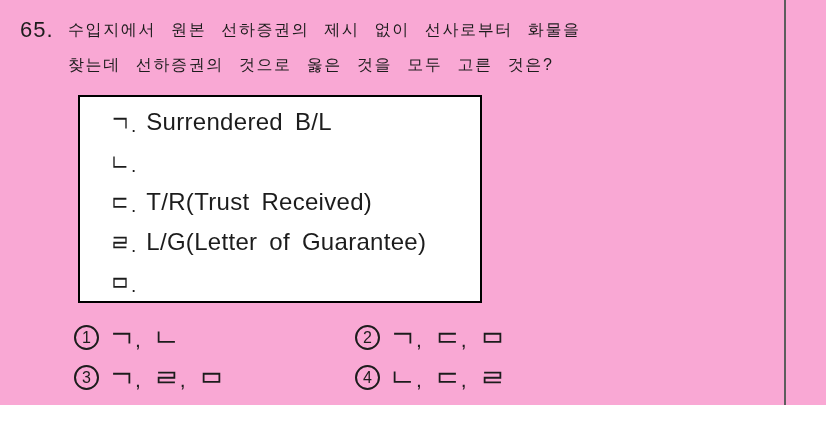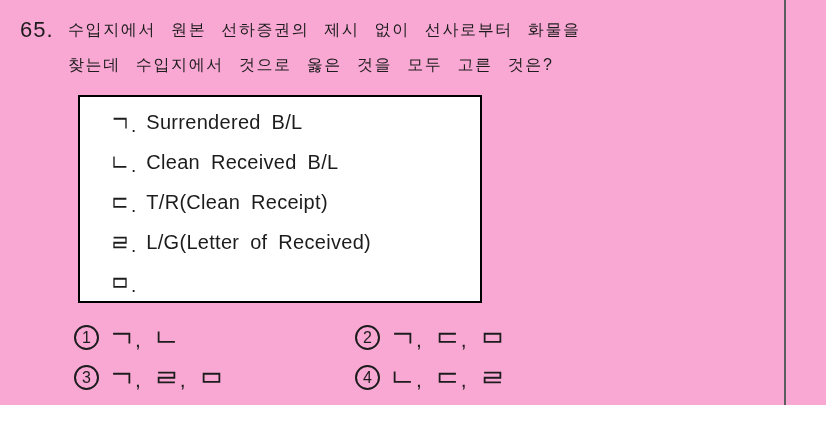--- a/index.html
+++ b/index.html
@@ -17,21 +17,21 @@
 
   
   .choice-box{
     position:absolute;left:78px;top:95px;width:404px;height:208px;
     border:2px solid #000;box-sizing:border-box;background:#fff;
   }
   .box-item{position:absolute;left:32px;display:flex;align-items:center;height:24px;}
   .jamo{display:block;}
   .jamo-box{width:16px;height:15px;}
   .dot{font-size:19px;margin:0 10px 0 3px;transform:translateY(4px);line-height:14px;}
-  .box-text{font-size:20px;letter-spacing:0.3px;word-spacing:5px;white-space:nowrap;}
+  .box-text{font-size:24px;letter-spacing:0.3px;word-spacing:5px;white-space:nowrap;}
 
   
   .option{position:absolute;display:flex;align-items:center;cursor:default;}
   .r1c1{left:74px;top:325px;}  .r1c2{left:355px;top:325px;}
   .r2c1{left:74px;top:365px;}  .r2c2{left:355px;top:365px;}
   .r3c1{left:74px;top:405px;}
   .circle{
     width:25px;height:25px;border:2px solid #1c1c1c;border-radius:50%;
     display:flex;align-items:center;justify-content:center;
     font-size:16px;box-sizing:border-box;margin-right:12px;flex:none;
@@ -43,52 +43,51 @@
 </head>
 <body>
 
 <div class="page">
   <div class="divider" style="background: rgb(93, 93, 93);"></div>
 
   <div class="question">
     <span class="qnum">65.</span>
     <div class="qtext">
       <div>수입지에서 원본 선하증권의 제시 없이 선사로부터 화물을</div>
-      <div>찾는데 수입지에서 것으로 옳은 것을 모두 고른 것은?</div>
+      <div>찾는데 선하증권의 것으로 옳은 것을 모두 고른 것은?</div>
     </div>
   </div>
 
   <div class="choice-box" id="choice-box" style="border-color: rgb(0, 0, 0);">
       <div class="box-item" style="top: 13px;">
         <svg class="jamo jamo-box" viewBox="0 0 20 14" preserveAspectRatio="none">
           <path d="M2 3.5 H17.5 V12.5" fill="none" stroke="#1c1c1c" stroke-width="1.7"></path>
         </svg>
         <span class="dot">.</span>
         <span class="box-text">Surrendered B/L</span>
       </div>
       <div class="box-item" style="top: 53px;">
         <svg class="jamo jamo-box" viewBox="0 0 20 14" preserveAspectRatio="none">
           <path d="M2.5 1.5 V11 H18" fill="none" stroke="#1c1c1c" stroke-width="1.7"></path>
         </svg>
         <span class="dot">.</span>
-        <span class="box-text">Clean Received B/L</span>
       </div>
       <div class="box-item" style="top: 93px;">
         <svg class="jamo jamo-box" viewBox="0 0 20 14" preserveAspectRatio="none">
           <path d="M18 3.5 H2.5 V11 H18" fill="none" stroke="#1c1c1c" stroke-width="1.7"></path>
         </svg>
         <span class="dot">.</span>
-        <span class="box-text">T/R(Clean Receipt)</span>
+        <span class="box-text">T/R(Trust Received)</span>
       </div>
       <div class="box-item" style="top: 133px;">
         <svg class="jamo jamo-box" viewBox="0 0 20 14" preserveAspectRatio="none">
           <path d="M2 2.5 H17.5 V7.25 H2.5 V11.5 H18" fill="none" stroke="#1c1c1c" stroke-width="1.7"></path>
         </svg>
         <span class="dot">.</span>
-        <span class="box-text">L/G(Letter of Received)</span>
+        <span class="box-text">L/G(Letter of Guarantee)</span>
       </div>
       <div class="box-item" style="top: 173px;">
         <svg class="jamo jamo-box" viewBox="0 0 20 14" preserveAspectRatio="none">
           <path d="M2.5 3.5 H17.5 V11 H2.5 Z" fill="none" stroke="#1c1c1c" stroke-width="1.7"></path>
         </svg>
         <span class="dot">.</span>
       </div>
     </div>
 
   <div id="options">

